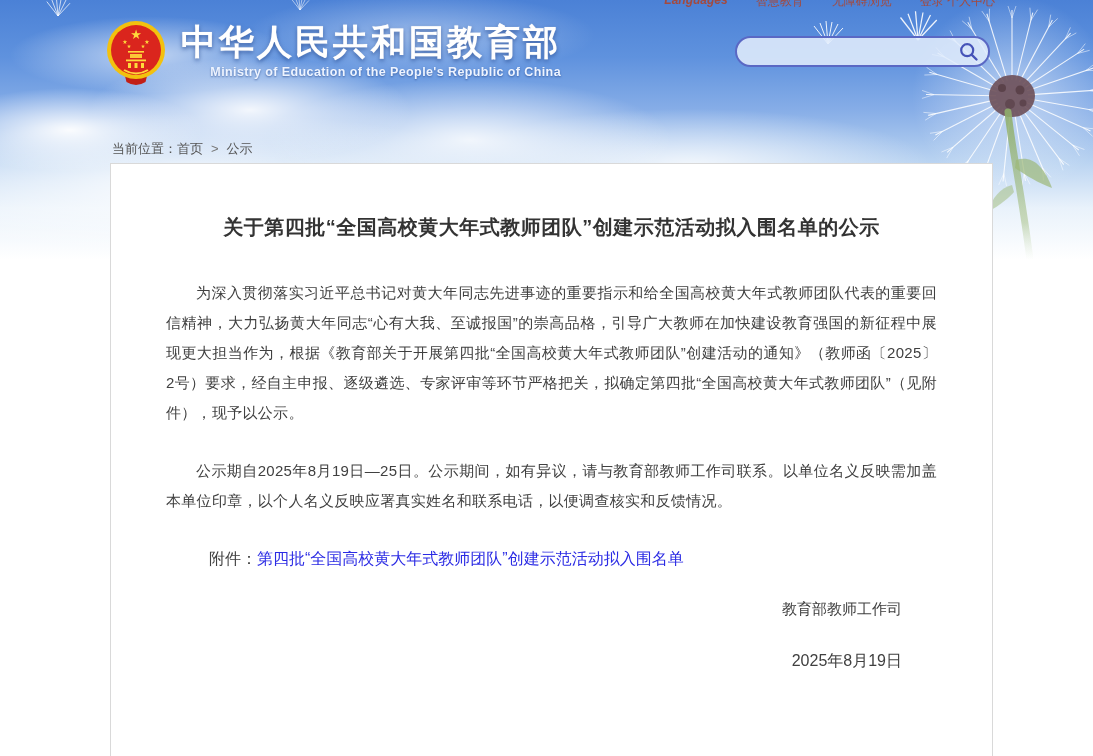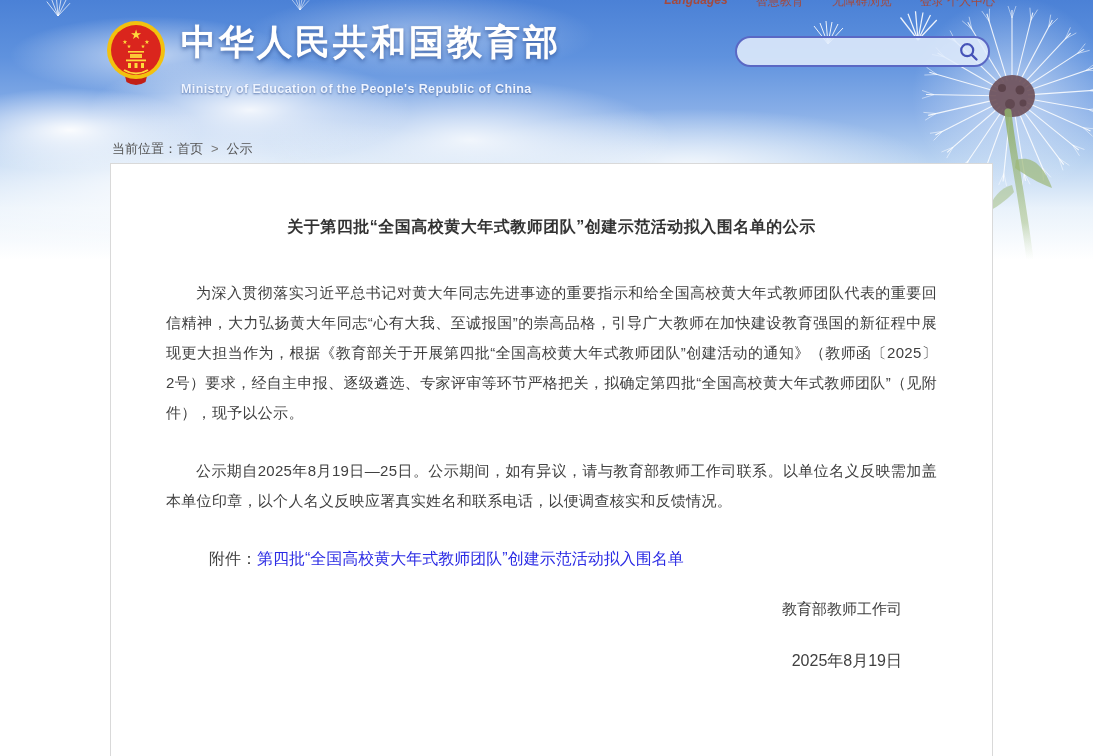--- a/index.html
+++ b/index.html
@@ -31,27 +31,27 @@
   
   .topbar {
     position:absolute; top:-7px; right:98px; display:flex; gap:28px;
     font-size:12px; color:#a34a3f; white-space:nowrap; z-index:5;
   }
   .topbar span { cursor:pointer; }
   .topbar .lang { font-style:italic; font-weight:bold; }
 
   
   .brand { position:absolute; left:104px; top:20px; display:flex; align-items:flex-start; z-index:4; cursor:pointer; }
-  .brand-text { margin-left:13px; padding-top:2px; }
+  .brand-text { margin-left:13px; padding-top:2px;text-align:right; }
   .site-title {
     font-size:35px; font-weight:bold; color:#ffffff; letter-spacing:3px; line-height:40px;
     text-shadow:0 2px 4px rgba(23,59,130,.65), 0 0 1px rgba(255,255,255,.8);
   }
   .site-sub {
-    font-size:12.5px; font-weight:bold; color:#eef4ff; margin-top:20px; letter-spacing:.4px;
+    font-size:12.5px; font-weight:bold; color:#eef4ff; margin-top:3px; letter-spacing:.4px;
     text-shadow:0 1px 2px rgba(23,59,130,.6);
   }
 
   
   .search {
     position:absolute; left:735px; top:36px; width:255px; height:31px; z-index:4;
     border:2px solid #5a68c4; border-radius:17px;
     background:rgba(224,236,252,.88);
     display:flex; align-items:center;
   }
@@ -68,21 +68,21 @@
   .breadcrumb .sep { margin:0 8px; color:#777; }
 
   
   .card {
     position:absolute; left:110px; top:163px; width:883px; height:620px; z-index:3;
     background:#ffffff; border:1px solid #d9d9d9; border-bottom:none;
     padding:50px 55px 0 55px;
   }
   .article-title {
     margin:0 0 38px; text-align:center;
-    font-size:16px; font-weight:bold; color:#333333; letter-spacing:.5px; line-height:26px;
+    font-size:20px; font-weight:bold; color:#333333; letter-spacing:.5px; line-height:26px;
   }
   .card p {
     margin:0 0 28px; font-size:15px; color:#404040; line-height:30px;
     text-indent:2em; text-align:justify; letter-spacing:.3px;
   }
   .attachment { margin:11px; font-size:16px; color:#404040; line-height:30px; text-indent:2em; }
   .attachment a { color:#2b2be4; text-decoration:none; cursor:pointer; }
   .signature { margin-top:26px; text-align:right; padding-right:35px; font-size:15px; color:#404040; }
   .sig-date  { margin-top:32px; text-align:right; padding-right:35px; font-size:16px; color:#404040; }
 </style>

